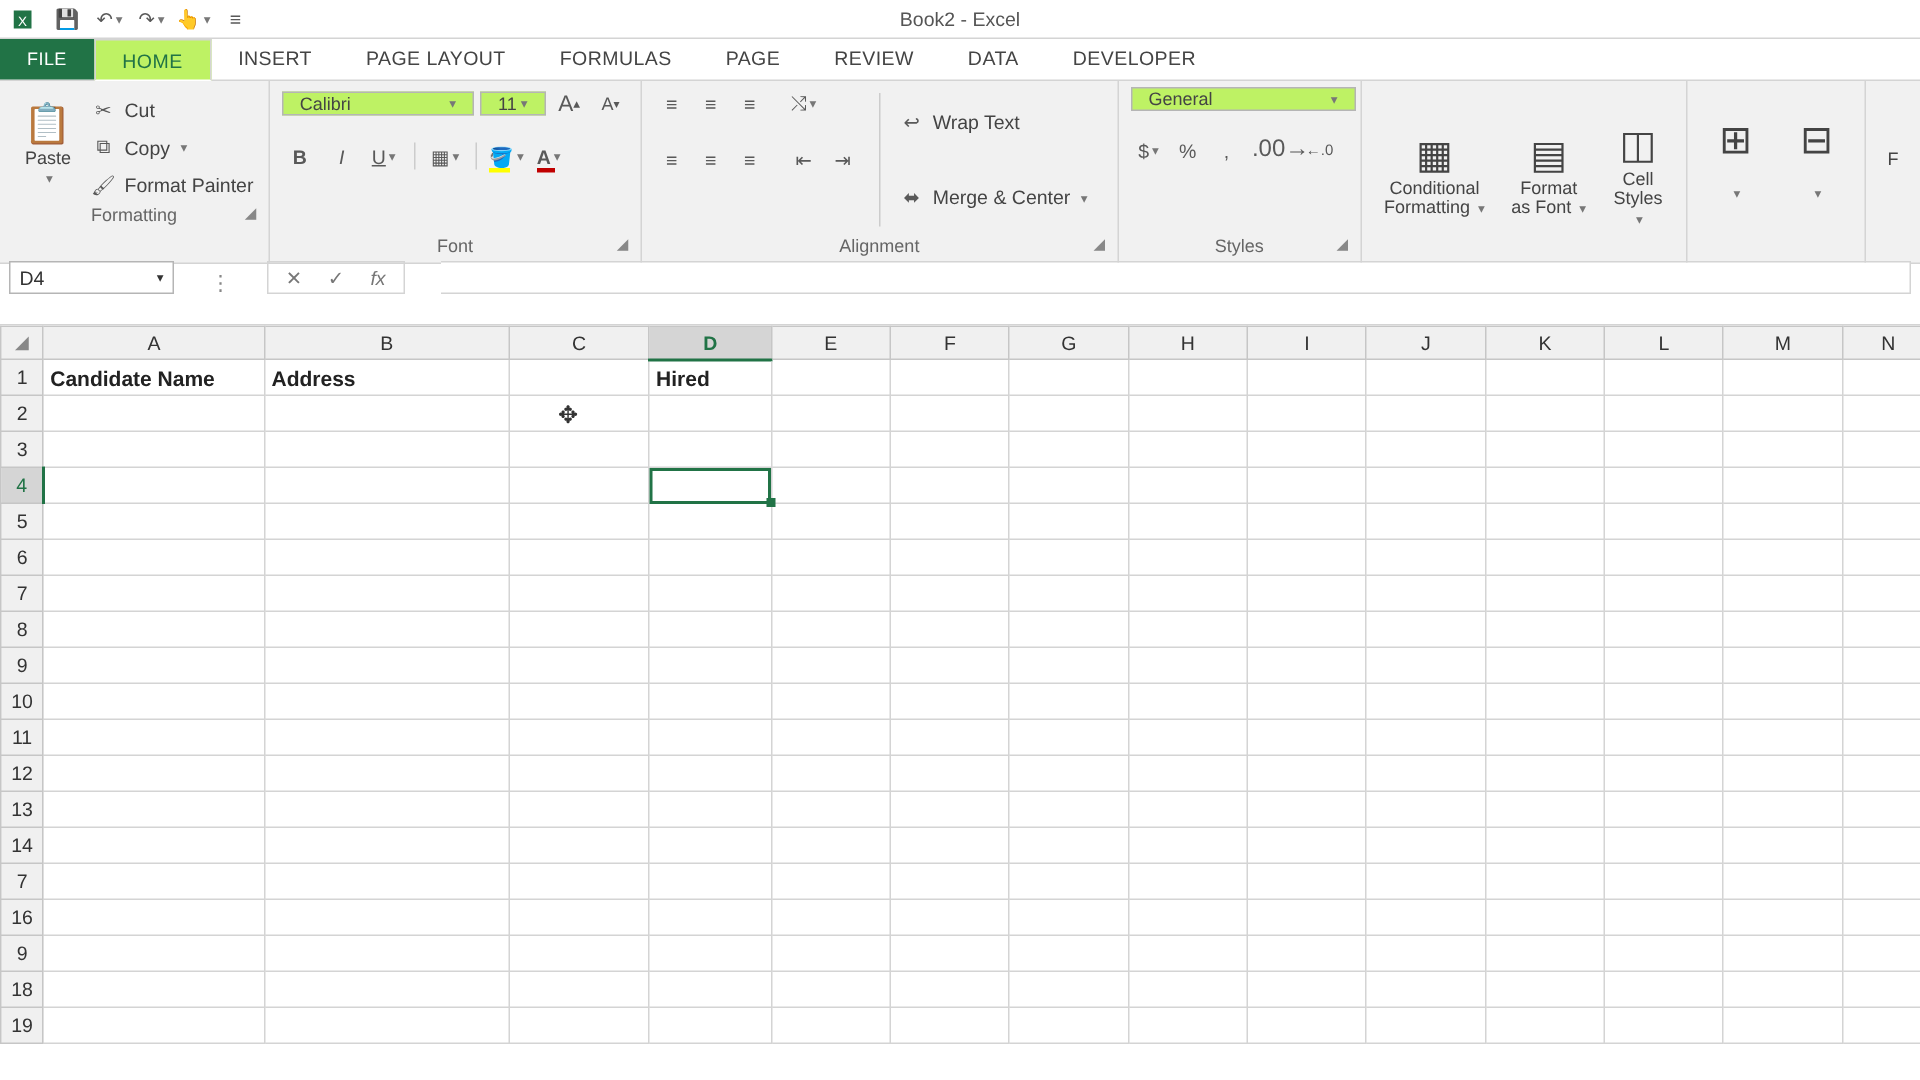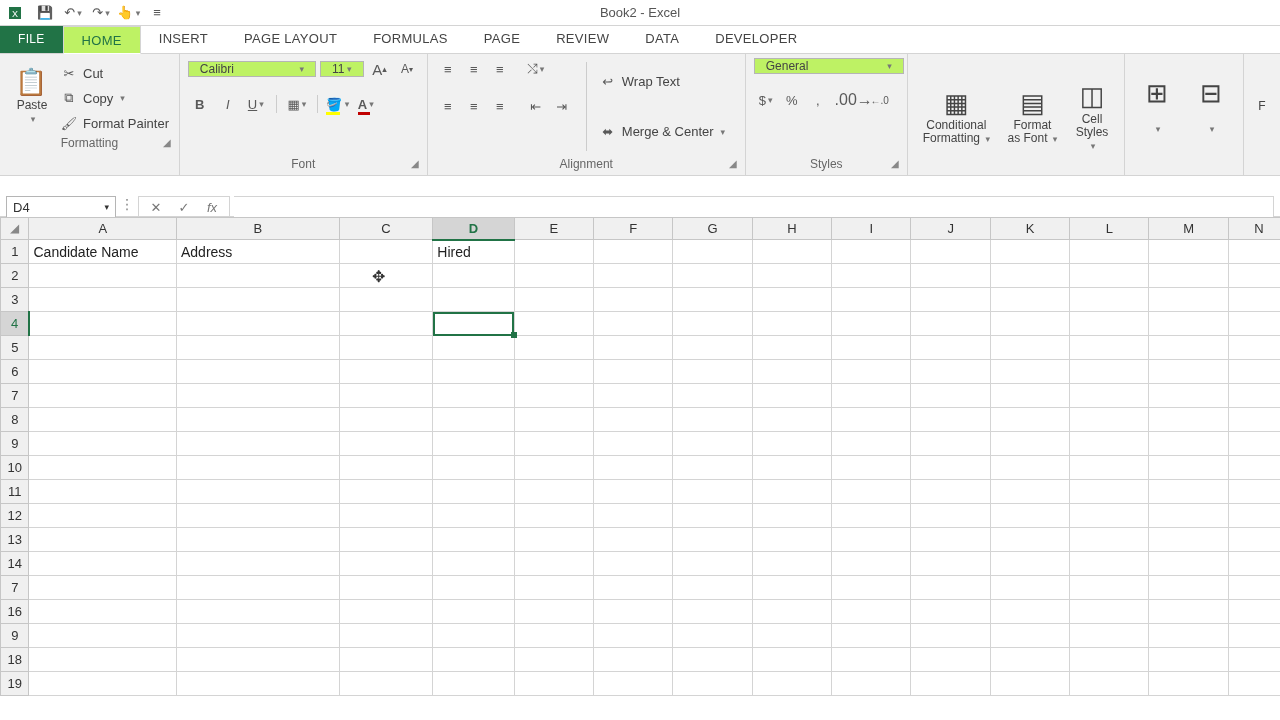--- a/index.html
+++ b/index.html
@@ -39,37 +39,37 @@
   .num-fmt{width:150px}
 
   
   .clip-body{display:flex;gap:4px}
 
   
   .btn-row{display:flex;gap:2px}
   .btn-s{width:24px;height:22px;display:flex;align-items:center;justify-content:center;cursor:pointer;color:#595959;font-size:13px}
 
   
-  .fbar{height:28px;display:flex;align-items:flex-start;border-bottom:1px solid #d4d4d4;padding:20px 6px;gap:4px}
+  .fbar{height:28px;display:flex;align-items:flex-end;border-bottom:1px solid #d4d4d4;padding:20px 6px;gap:24px}
   .namebox{width:110px;height:22px;border:1px solid #b5b5b5;display:flex;align-items:center;padding:0 6px;font-size:13px;background:#fff}
   .namebox .caret{margin-left:auto;font-size:9px;color:#333}
   .fx-ctrls{display:flex;gap:10px;align-items:center;border:1px solid #d4d4d4;height:22px;padding:0 8px}
   .fx-ctrl{width:18px;text-align:center;color:#777;cursor:pointer}
   .fq{flex:1;height:22px;border:1px solid #d4d4d4;border-left:none;background:#fff}
 
   
   .grid-wrap{position:relative;height:calc(720px - 26px - 28px - 122px - 28px);overflow:hidden}
   table.grid{border-collapse:collapse;table-layout:fixed;width:1290px}
   .corner{width:28px;height:22px;background:#f0f0f0;border:1px solid #c6c6c6;text-align:center;font-size:11px;color:#888}
   th.col{height:22px;background:#f0f0f0;border:1px solid #c6c6c6;font-weight:normal;font-size:13px;color:#333}
   th.col.sel{background:#d5d5d5;color:#217346;font-weight:bold;border-bottom:2px solid #217346}
   th.row{width:28px;background:#f0f0f0;border:1px solid #c6c6c6;font-weight:normal;font-size:13px;color:#333;text-align:center}
   th.row.sel{background:#d5d5d5;color:#217346;border-right:2px solid #217346}
   td.cell{height:24px;border:1px solid #d4d4d4;padding:0 4px;font-size:14px;color:#222;white-space:nowrap;overflow:visible}
-  td.bold{font-weight:normal}
+  td.bold{font-weight:bold}
   td.active{outline:2px solid #217346;outline-offset:-2px;position:relative}
   td.active::after{content:"";width:6px;height:6px;background:#217346;position:absolute;right:-3px;bottom:-3px}
 
   .cursor-plus{position:absolute;left:372px;top:50px;font-size:16px;color:#333;pointer-events:none}
   .cursor-plus::before{content:"✥";}
 
   svg{display:block}
 </style>
 </head>
 <body>

